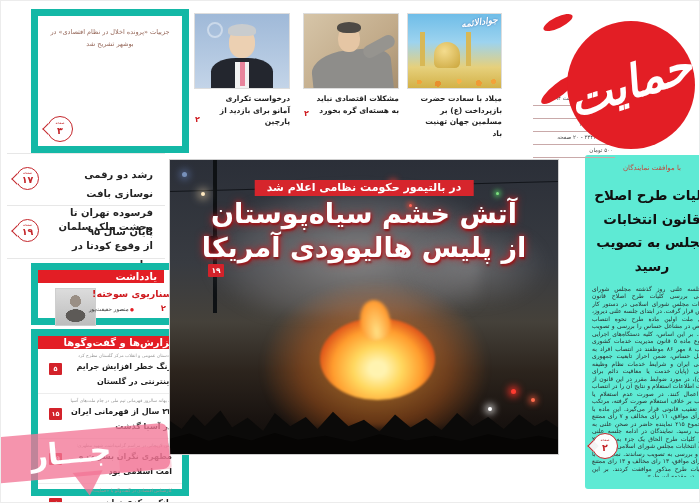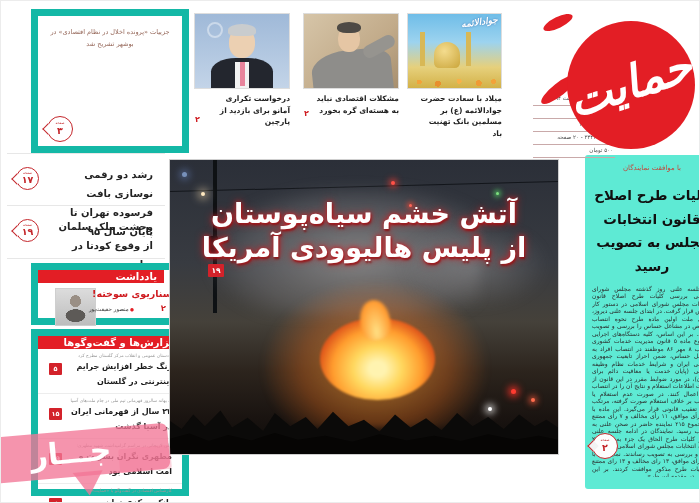--- a/index.html
+++ b/index.html
@@ -291,21 +291,21 @@
   </div>
   <div class="strip-fig fig-3">
     <div class="strip-photo photo-shrine">
       <span class="minaret m1"></span>
       <span class="minaret m2"></span>
       <span class="dome"></span>
       <span class="callig">جوادالائمه</span>
       <span class="flowers"></span>
     </div>
     <div class="strip-cap">
-      <span>میلاد با سعادت حضرت جوادالائمه (ع) بر مسلمین بانک تهنیت باد</span>
+      <span>میلاد با سعادت حضرت بازپرداخت (ع) بر مسلمین جهان تهنیت باد</span>
     </div>
   </div>
 
   <div class="main-photo">
     <div class="cable"></div>
     <div class="pole"></div>
     <div class="signal"></div>
     <div class="smoke1"></div>
     <div class="smoke2"></div>
     <div class="fire-glow"></div>
@@ -314,20 +314,21 @@
     <span class="dot dot-r1"></span>
     <span class="dot dot-r2"></span>
     <span class="dot dot-g1"></span>
     <span class="dot dot-w1"></span>
     <span class="dot dot-b1"></span>
     <span class="dot dot-c1"></span>
     <span class="dot dot-c2"></span>
     <span class="dot dot-c3"></span>
     <div class="crowd"></div>
     <div class="crowd2"></div>
+    <div class="photo-kicker">در بالتیمور حکومت نظامی اعلام شد</div>
     <div class="photo-h1">آتش خشم سیاه‌پوستان</div>
     <div class="photo-h1 photo-h2">از پلیس هالیوودی آمریکا</div>
     <div class="photo-pbadge">۱۹</div>
   </div>
 
   <div class="lead-panel">
     <div class="lead-kicker">با موافقت نمایندگان</div>
     <div class="lead-headline">کلیات طرح اصلاح قانون انتخابات مجلس به تصویب رسید</div>
     <div class="lead-body">در جلسه علنی روز گذشته مجلس شورای اسلامی بررسی کلیات طرح اصلاح قانون انتخابات مجلس شورای اسلامی در دستور کار مجلس قرار گرفت. در ابتدای جلسه علنی دیروز، وکلای ملت اولین ماده طرح نحوه انتصاب اشخاص در مشاغل حساس را بررسی و تصویب کردند. بر این اساس، کلیه دستگاه‌های اجرایی موضوع ماده ۵ قانون مدیریت خدمات کشوری مصوب ۸ مهر ۸۶ موظفند در انتصاب افراد به مشاغل حساس، ضمن احراز تابعیت جمهوری اسلامی ایران و شرایط خدمات نظام وظیفه عمومی (پایان خدمت یا معافیت دائم برای مردان)، در مورد ضوابط مقرر در این قانون از وزارت اطلاعات استعلام و نتایج آن را در انتصاب خود اعمال کنند. در صورت عدم استعلام یا انتصاب بر خلاف استعلام صورت گرفته، مرتکب مورد تعقیب قانونی قرار می‌گیرد. این ماده با ۱۳۴ رأی موافق، ۱۱ رأی مخالف و ۷ رأی ممتنع از مجموع ۲۱۵ نماینده حاضر در صحن علنی به تصویب رسید. نمایندگان در ادامه جلسه علنی دیروز کلیات طرح الحاق یک جزء به ماده ۲۹ قانون انتخابات مجلس شورای اسلامی را پس از بحث و بررسی به تصویب رساندند. نمایندگان با ۱۸۱ رای موافق، ۱۳ رای مخالف و ۱۳ رای ممتنع با کلیات طرح مذکور موافقت کردند. بر این اساس در مقدمه این طرح...</div>
     <div class="cbadge">

